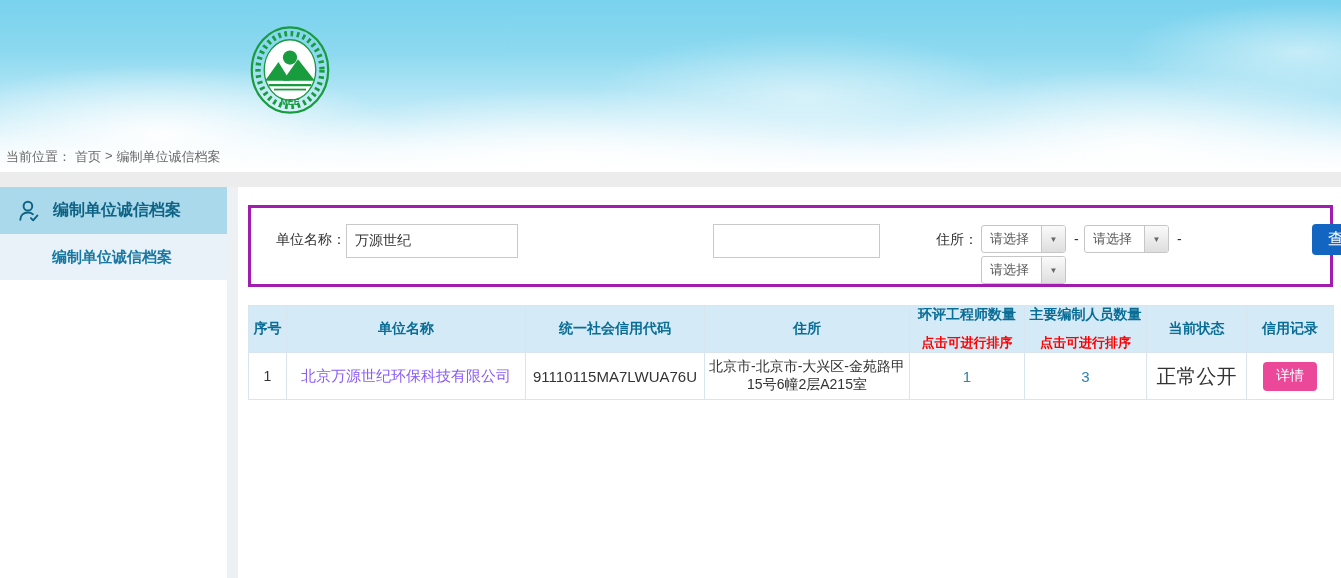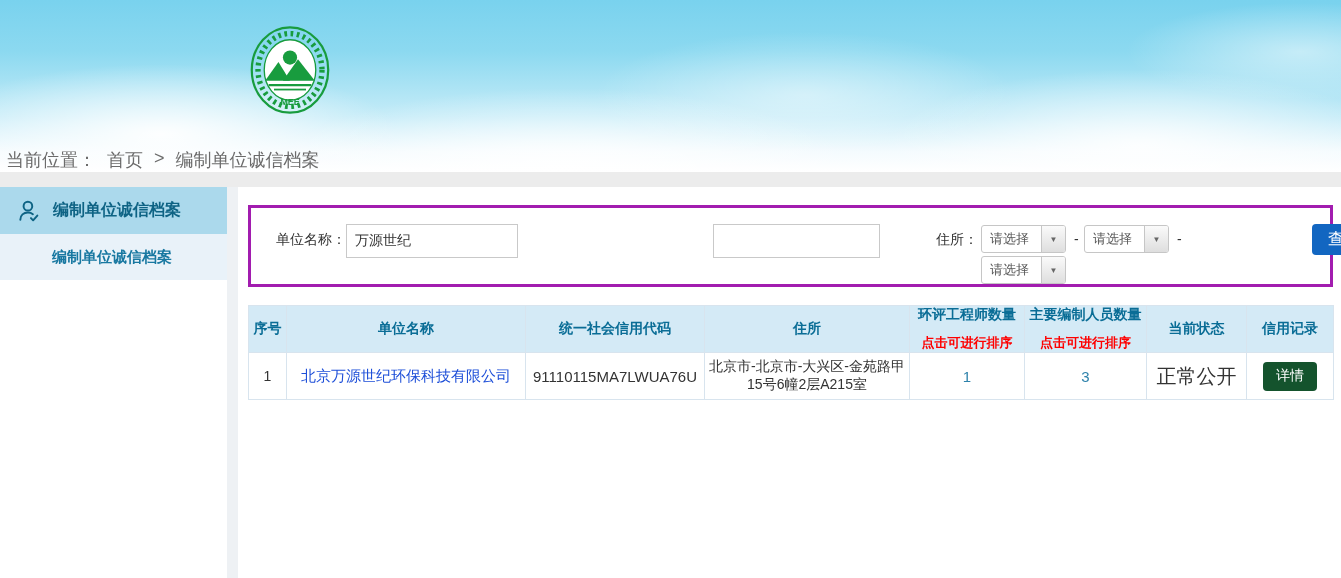--- a/index.html
+++ b/index.html
@@ -15,21 +15,21 @@
       radial-gradient(ellipse 420px 120px at 42% 100%, rgba(255,255,255,.92), rgba(255,255,255,0) 70%),
       radial-gradient(ellipse 300px 90px at 60% 55%, rgba(255,255,255,.45), rgba(255,255,255,0) 70%),
       radial-gradient(ellipse 360px 110px at 85% 85%, rgba(255,255,255,.85), rgba(255,255,255,0) 70%),
       radial-gradient(ellipse 250px 70px at 97% 30%, rgba(255,255,255,.5), rgba(255,255,255,0) 70%),
       linear-gradient(to bottom, #79d2ee 0%, #8cd9f0 30%, #c6ecf8 68%, #f4fbfe 88%, #ffffff 100%);
   }
   .brand { position:absolute; left:250px; top:24px; display:flex; align-items:center; gap:22px; }
   .site-title { font-size:47px; font-weight:bold; color:#1c3d91; letter-spacing:7px; white-space:nowrap; }
 
   
-  .breadcrumb { position:absolute; left:6px; top:148px; font-size:18px; color:#6b6b6b; display:flex; gap:11px; }
+  .breadcrumb { position:absolute; left:6px; top:148px; font-size:13px; color:#6b6b6b; display:flex; gap:4px; }
   .breadcrumb .crumb-link { color:#6b6b6b; cursor:pointer; }
 
   .gray-band { position:absolute; left:0; top:172px; width:1341px; height:15px; background:#ececec; }
 
   
   .sidebar { position:absolute; left:0; top:187px; width:227px; height:391px; background:#fff; }
   .side-item-active {
     height:47px; background:#abd9ec; color:#0e6384; font-size:16px; font-weight:bold;
     display:flex; align-items:center; gap:11px; padding-left:16px; cursor:pointer;
   }
@@ -59,23 +59,23 @@
                  border:none; border-radius:4px; font-size:16px; cursor:pointer;
                  font-family:"Liberation Sans","DejaVu Sans",sans-serif; }
 
   
   .table-wrap { position:absolute; left:10px; top:118px; width:1085px; }
   table { width:1085px; border-collapse:collapse; table-layout:fixed; }
   th, td { border:1px solid #d8e4ee; text-align:center; vertical-align:middle; }
   th { height:46px; background:#d4eaf6; color:#0a6d96; font-size:14px; font-weight:bold; }
   td { height:47px; font-size:14px; color:#333; padding:2px 4px; }
   .sort-hint { display:block; color:#fe0000; font-size:13px; font-weight:bold; margin-top:10px; cursor:pointer; }
-  .cell-link { color:#1d4ed8; cursor:pointer; font-size:15px; }
+  .cell-link { color:#8b5cf6; cursor:pointer; font-size:15px; }
   .count-link { color:#2e82ab; cursor:pointer; font-size:15px; }
-  .btn-detail { width:54px; height:29px; background:#14532d; color:#fff; border:none;
+  .btn-detail { width:54px; height:29px; background:#ec4899; color:#fff; border:none;
                 border-radius:4px; font-size:14px; cursor:pointer;
                 font-family:"Liberation Sans","DejaVu Sans",sans-serif; }
 </style>
 </head>
 <body>
 
 <div class="page">
 
   <div class="header">
     <div class="brand">

